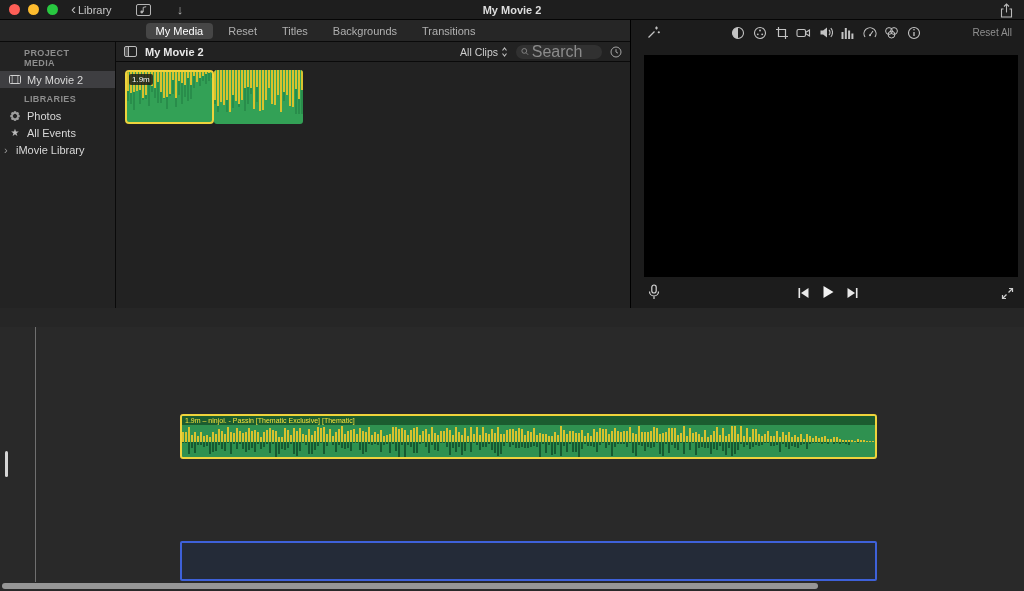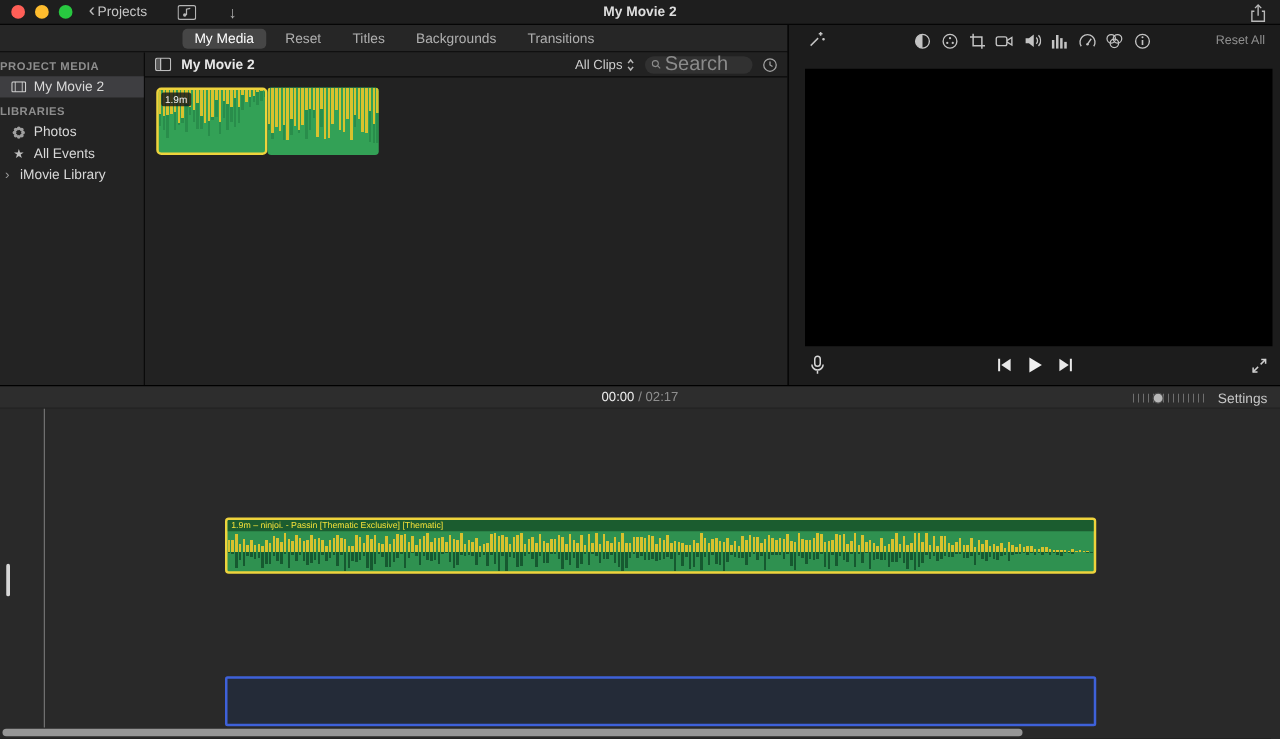--- a/index.html
+++ b/index.html
@@ -31,21 +31,21 @@
   .vb-ic{width:15px;height:15px;display:flex;align-items:center;justify-content:center}
   .resetall{position:absolute;right:12px;top:7px;font-size:10px;color:#8f8f8f}
   .preview{position:absolute;left:13px;top:35px;width:374px;height:222px;background:#000}
   .vcontrols{position:absolute;left:0;top:260px;width:100%;height:28px;display:flex;align-items:center}
   .mic-wrap{margin-left:16px}
   .transport{position:absolute;left:50%;transform:translateX(-50%);display:flex;gap:11px;align-items:center}
   .fullscreen{position:absolute;right:10px;top:6px}
 
   
   .sidebar{position:absolute;left:0;top:42px;width:116px;height:266px;background:#232323;border-right:1px solid #0a0a0a}
-  .sb-header{padding:6px 0 3px;font-size:9px;font-weight:700;color:#8d8d8d;letter-spacing:.4px}
+  .sb-header{padding:6px 24px 3px;font-size:9px;font-weight:700;color:#8d8d8d;letter-spacing:.4px}
   .sb-item{display:flex;align-items:center;gap:6px;height:17px;padding-left:9px;font-size:11px;color:#d8d8d8;white-space:nowrap}
   .sb-item.selected{background:#3e3e41}
   .sb-item .disc{color:#9a9a9a;font-size:11px;width:6px}
   .sb-item.lib{padding-left:4px}
 
   
   .media{position:absolute;left:116px;top:42px;width:514px;height:266px;background:#222}
   .media-header{height:20px;border-bottom:1px solid #0a0a0a;display:flex;align-items:center;padding:0 8px;gap:8px}
   .media-title{font-size:11px;font-weight:700;color:#e8e8e8;white-space:nowrap}
   .mh-right{margin-left:auto;display:flex;align-items:center;gap:8px}
@@ -86,21 +86,21 @@
 <div class="app">
 
   <div class="titlebar">
     <div class="lights">
       <div class="light" style="background:#ff5f57"></div>
       <div class="light" style="background:#febc2e"></div>
       <div class="light" style="background:#28c840"></div>
     </div>
     <div class="back">
       <span class="chev">‹</span>
-      <span>Projects</span>
+      <span>Library</span>
     </div>
     <div class="tb-icon">
       <svg width="15" height="12" viewBox="0 0 15 12">
           <rect x="0.5" y="0.5" width="14" height="11" rx="1.5" fill="none" stroke="#b5b5b5"></rect>
           <circle cx="5.8" cy="8" r="1.4" fill="#b5b5b5"></circle>
           <path d="M7.2 8V3.4l3-0.7" fill="none" stroke="#b5b5b5"></path>
         </svg>
     </div>
     <div class="dl-arrow">
       <span>↓</span>
@@ -422,32 +422,20 @@
         <svg width="13" height="13" viewBox="0 0 13 13" fill="none" stroke="#cfcfcf" stroke-width="1.2">
             <path d="M8 1.5h3.5V5"></path>
             <path d="M11.5 1.5L7.5 5.5"></path>
             <path d="M5 11.5H1.5V8"></path>
             <path d="M1.5 11.5L5.5 7.5"></path>
           </svg>
       </div>
     </div>
   </div>
 
-  <div class="tl-header">
-    <div class="tl-time">
-      <span class="cur">00:00</span><span class="sep">/</span><span>02:17</span>
-    </div>
-    <div class="tl-right">
-      <div class="zoom">
-        <div class="zoom-ticks"></div>
-        <div class="zoom-thumb"></div>
-      </div>
-      <div class="settings">Settings</div>
-    </div>
-  </div>
 
   <div class="timeline">
     <div class="playhead"></div>
     <div class="vpill"></div>
     <div class="audio-clip">
       <div class="clip-title">1.9m – ninjoi. - Passin [Thematic Exclusive] [Thematic]</div>
       <div class="clip-wave">
           <svg width="693" height="32" shape-rendering="crispEdges" style="display: block;">
             <rect x="0" y="7.2885163574516785" width="2" height="9.351483642548322" fill="#d8c22e"></rect>
             <rect x="0" y="16.64" width="2" height="0.9538406693279745" fill="#14532c" opacity="0.9"></rect>

